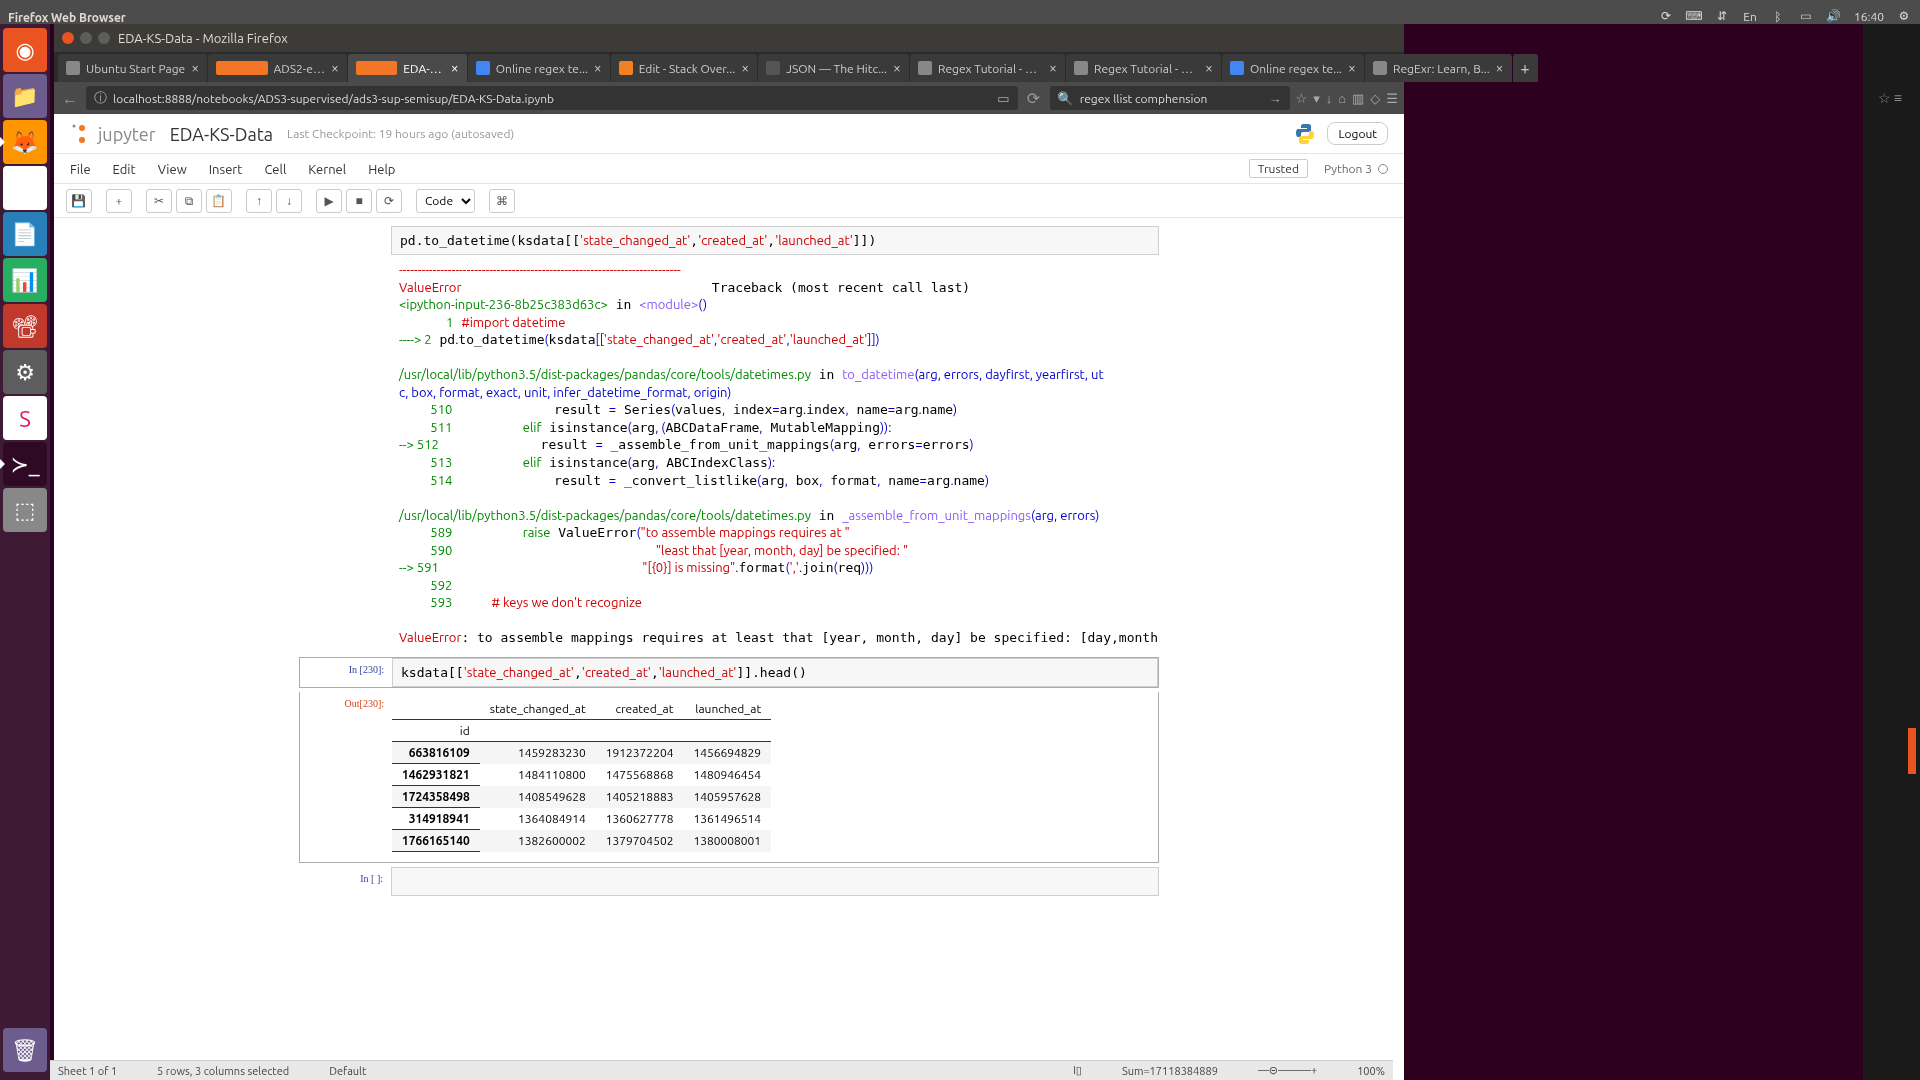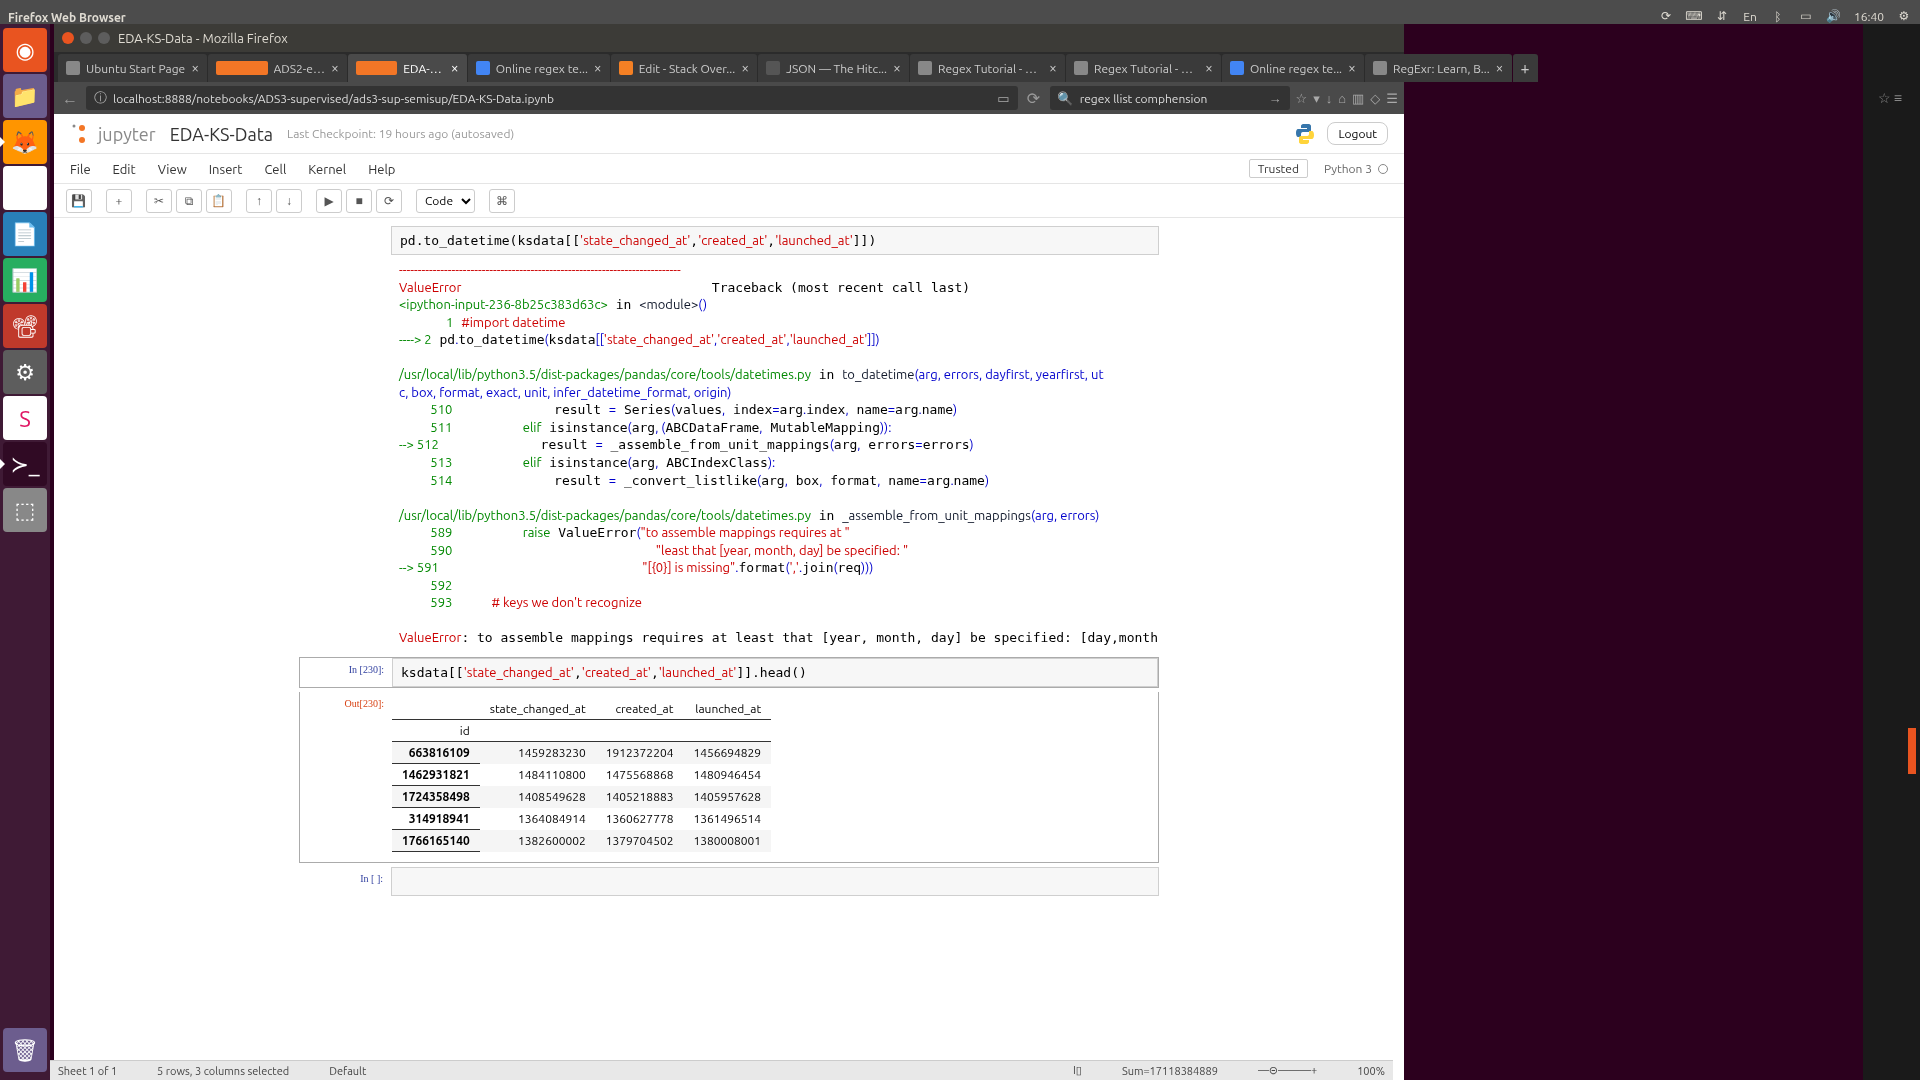--- a/index.html
+++ b/index.html
@@ -93,21 +93,21 @@
 .cell{display:flex;margin-bottom:4px}
 .cell.active{border-left:4px solid #42A5F5}
 .prompt{width:92px;text-align:right;padding:6px 8px 0 0;font-family:Liberation Serif, serif;font-size:10px;flex-shrink:0}
 .prompt.in{color:#303F9F}
 .prompt.out{color:#D84315}
 .cell-body{flex:1;min-width:0}
 .code-input{border:1px solid #cfcfcf;background:#f7f7f7;padding:6px 8px;font-family:monospace;font-size:13px;white-space:pre;overflow-x:auto}
 .code-output{padding:6px 0 6px 8px;font-family:monospace;font-size:13px;white-space:pre;line-height:1.35;overflow-x:auto}
 .s-red{color:#c00}
 .s-green{color:#080}
-.s-cyan{color:#0f172a}
+.s-cyan{color:#8b5cf6}
 .s-blue{color:#00c}
 
 
 .df-table{border-collapse:collapse;font-size:12px;font-family:Arial}
 .df-table th{font-weight:normal;text-align:right;padding:4px 10px;border-bottom:1px solid #333}
 .df-table td{text-align:right;padding:4px 10px}
 .df-table tbody tr:nth-child(odd){background:#f5f5f5}
 .df-table tbody th{text-align:right;font-weight:bold}
 
 

